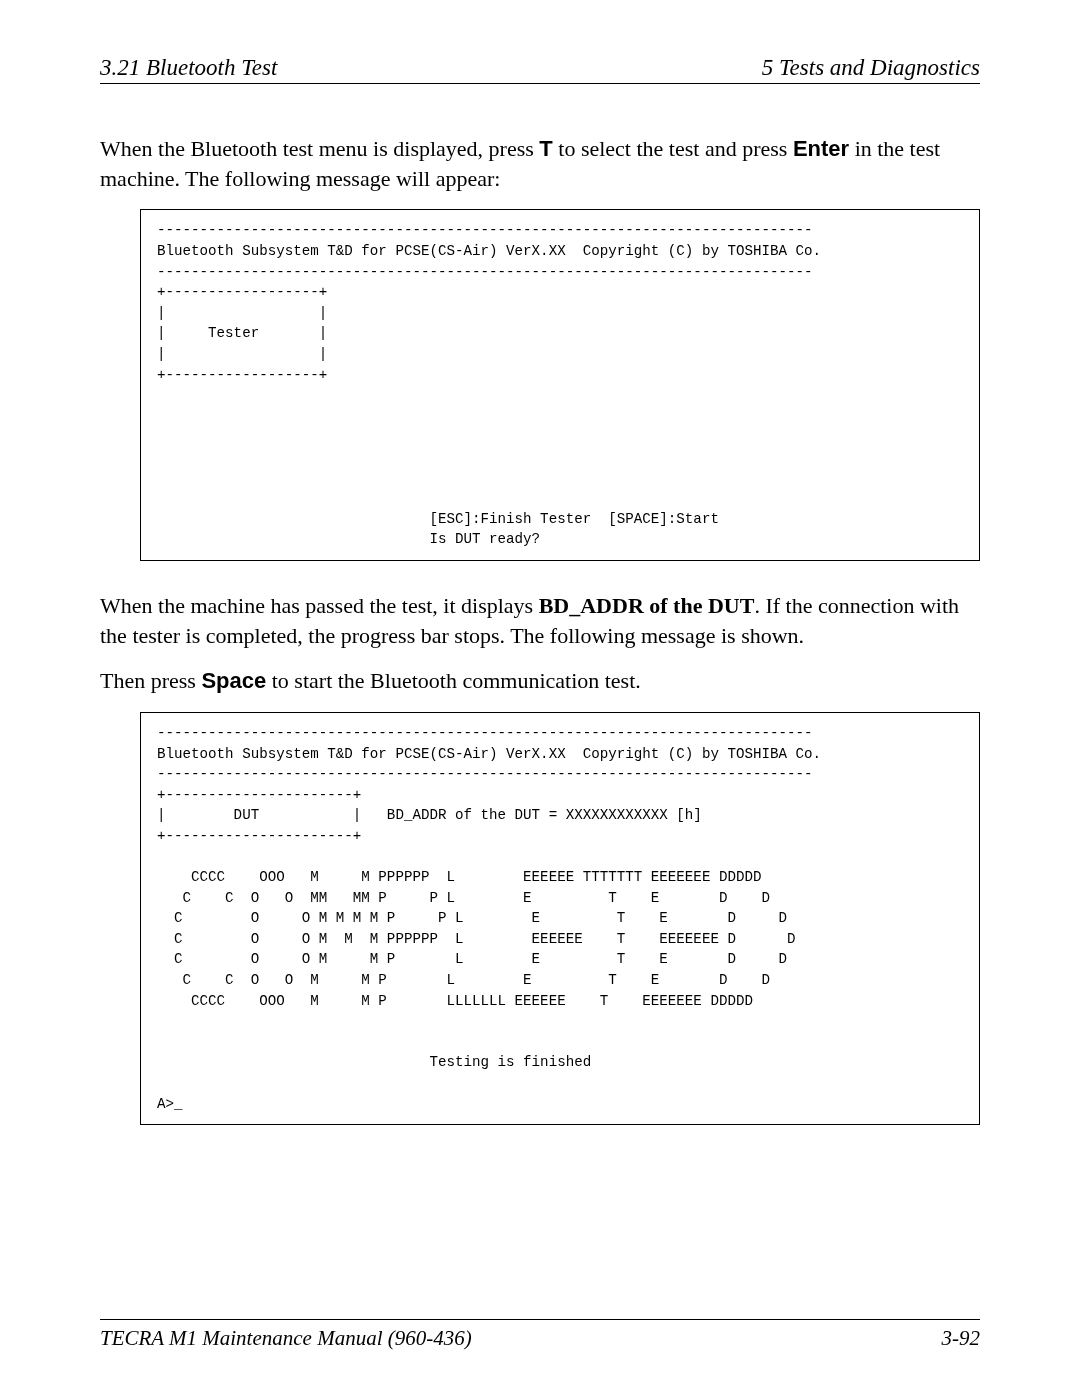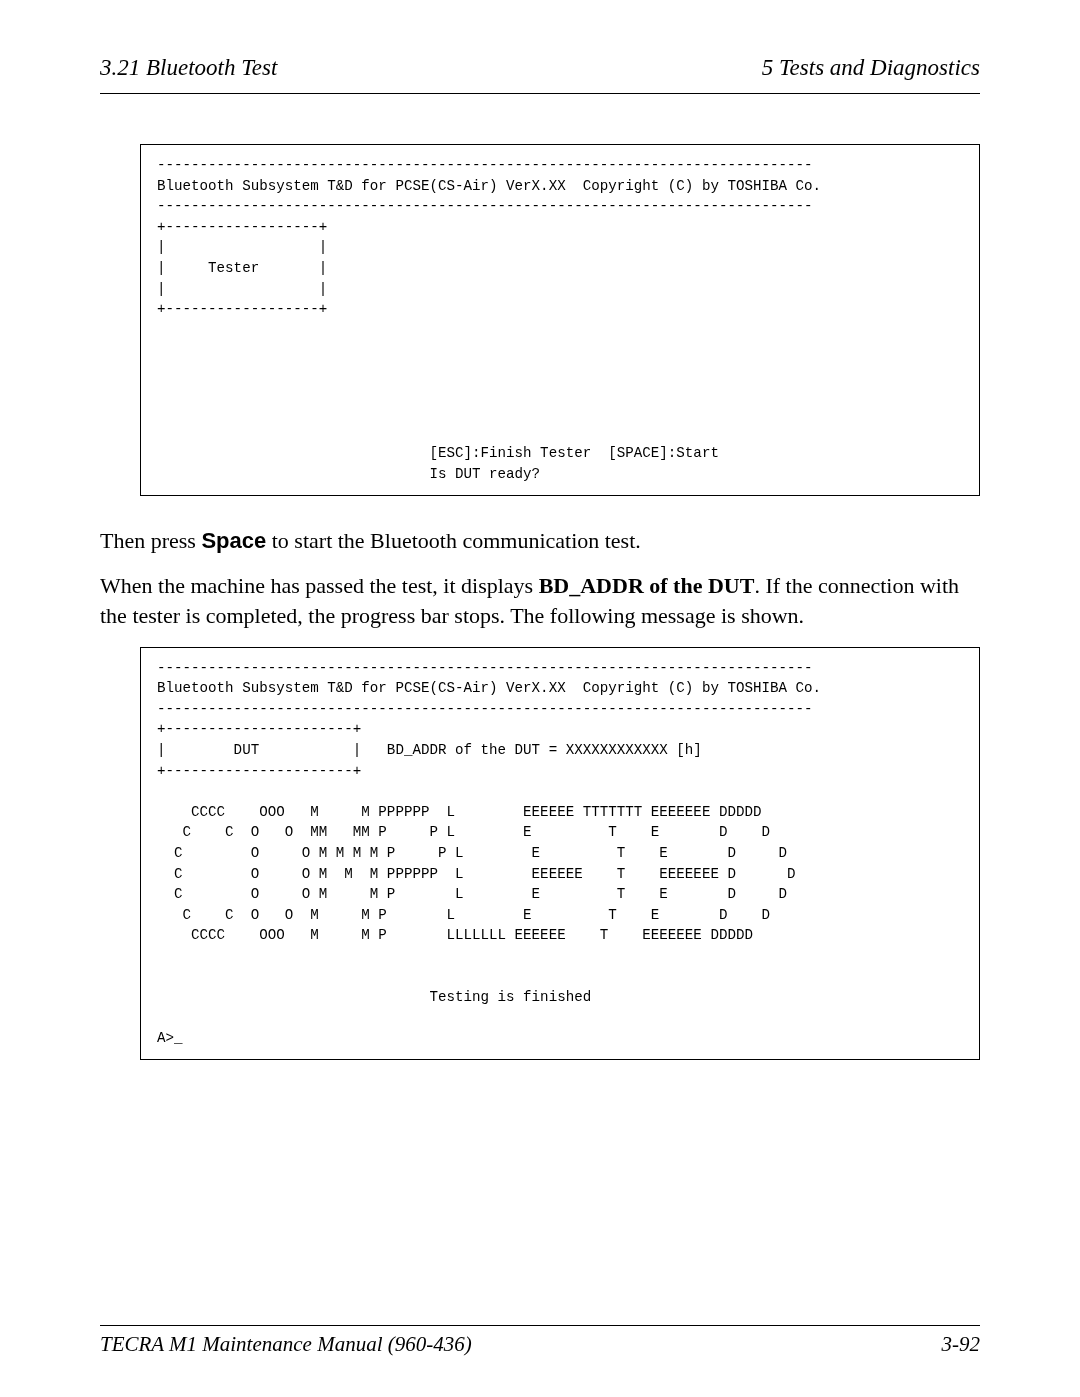--- a/index.html
+++ b/index.html
@@ -15,21 +15,21 @@
     position: relative;
     box-sizing: border-box;
     padding: 55px 100px 50px 100px;
   }
   .header-row {
     display: flex;
     justify-content: space-between;
     font-style: italic;
     font-size: 23px;
     border-bottom: 1.5px solid #000;
-    padding-bottom: 12px;
+    padding-bottom: 2px;
     margin-bottom: 50px;
   }
   .para {
     font-size: 22px;
     line-height: 1.35;
     margin: 16px 0 16px 0;
   }
   .para .bold { font-weight: bold; font-family: Arial, Helvetica, sans-serif; }
   .codebox {
     border: 1.5px solid #000;
@@ -38,64 +38,67 @@
     font-family: "Courier New", Courier, monospace;
     font-size: 14.2px;
     line-height: 1.45;
     white-space: pre;
     overflow: hidden;
   }
   .footer-row {
     position: absolute;
     left: 100px;
     right: 100px;
-    bottom: 40px;
+    bottom: 46px;
     display: flex;
     justify-content: space-between;
     font-style: italic;
     font-size: 21px;
     border-top: 1.5px solid #000;
     padding-top: 6px;
   }
 </style>
 </head>
 <body>
 
 <div class="page">
 
   <div class="header-row">
     <span>3.21  Bluetooth Test</span>
     <span>5   Tests and Diagnostics</span>
   </div>
 
+  <p class="para">
+    <span>When the Bluetooth test menu is displayed, press </span><span class="bold">T</span><span> to select the test and press </span><span class="bold">Enter</span><span> in the test machine. The following message will appear:</span>
+  </p>
 
   <div class="codebox">-----------------------------------------------------------------------------
 Bluetooth Subsystem T&amp;D for PCSE(CS-Air) VerX.XX  Copyright (C) by TOSHIBA Co.
 -----------------------------------------------------------------------------
 +------------------+
 |                  |
 |     Tester       |
 |                  |
 +------------------+
 
 
 
 
 
 
                                 [ESC]:Finish Tester  [SPACE]:Start
                                 Is DUT ready?
 </div>
 
   <p class="para">
-    <span>Then press </span><span class="bold">Space</span><span> to start the Bluetooth communication test.</span>
+    <span>When the machine has passed the test, it displays </span><span class="bold" style="font-family:'Times New Roman',serif;">BD_ADDR of the DUT</span><span>. If the connection with the tester is completed, the progress bar stops. The following message is shown.</span>
   </p>
 
   <p class="para">
-    <span>When the machine has passed the test, it displays </span><span class="bold" style="font-family:'Times New Roman',serif;">BD_ADDR of the DUT</span><span>. If the connection with the tester is completed, the progress bar stops. The following message is shown.</span>
+    <span>Then press </span><span class="bold">Space</span><span> to start the Bluetooth communication test.</span>
   </p>
 
   <div class="codebox">-----------------------------------------------------------------------------
 Bluetooth Subsystem T&amp;D for PCSE(CS-Air) VerX.XX  Copyright (C) by TOSHIBA Co.
 -----------------------------------------------------------------------------
 +----------------------+
 |        DUT           |   BD_ADDR of the DUT = XXXXXXXXXXXX [h]
 +----------------------+
 
     CCCC    OOO   M     M PPPPPP  L        EEEEEE TTTTTTT EEEEEEE DDDDD

